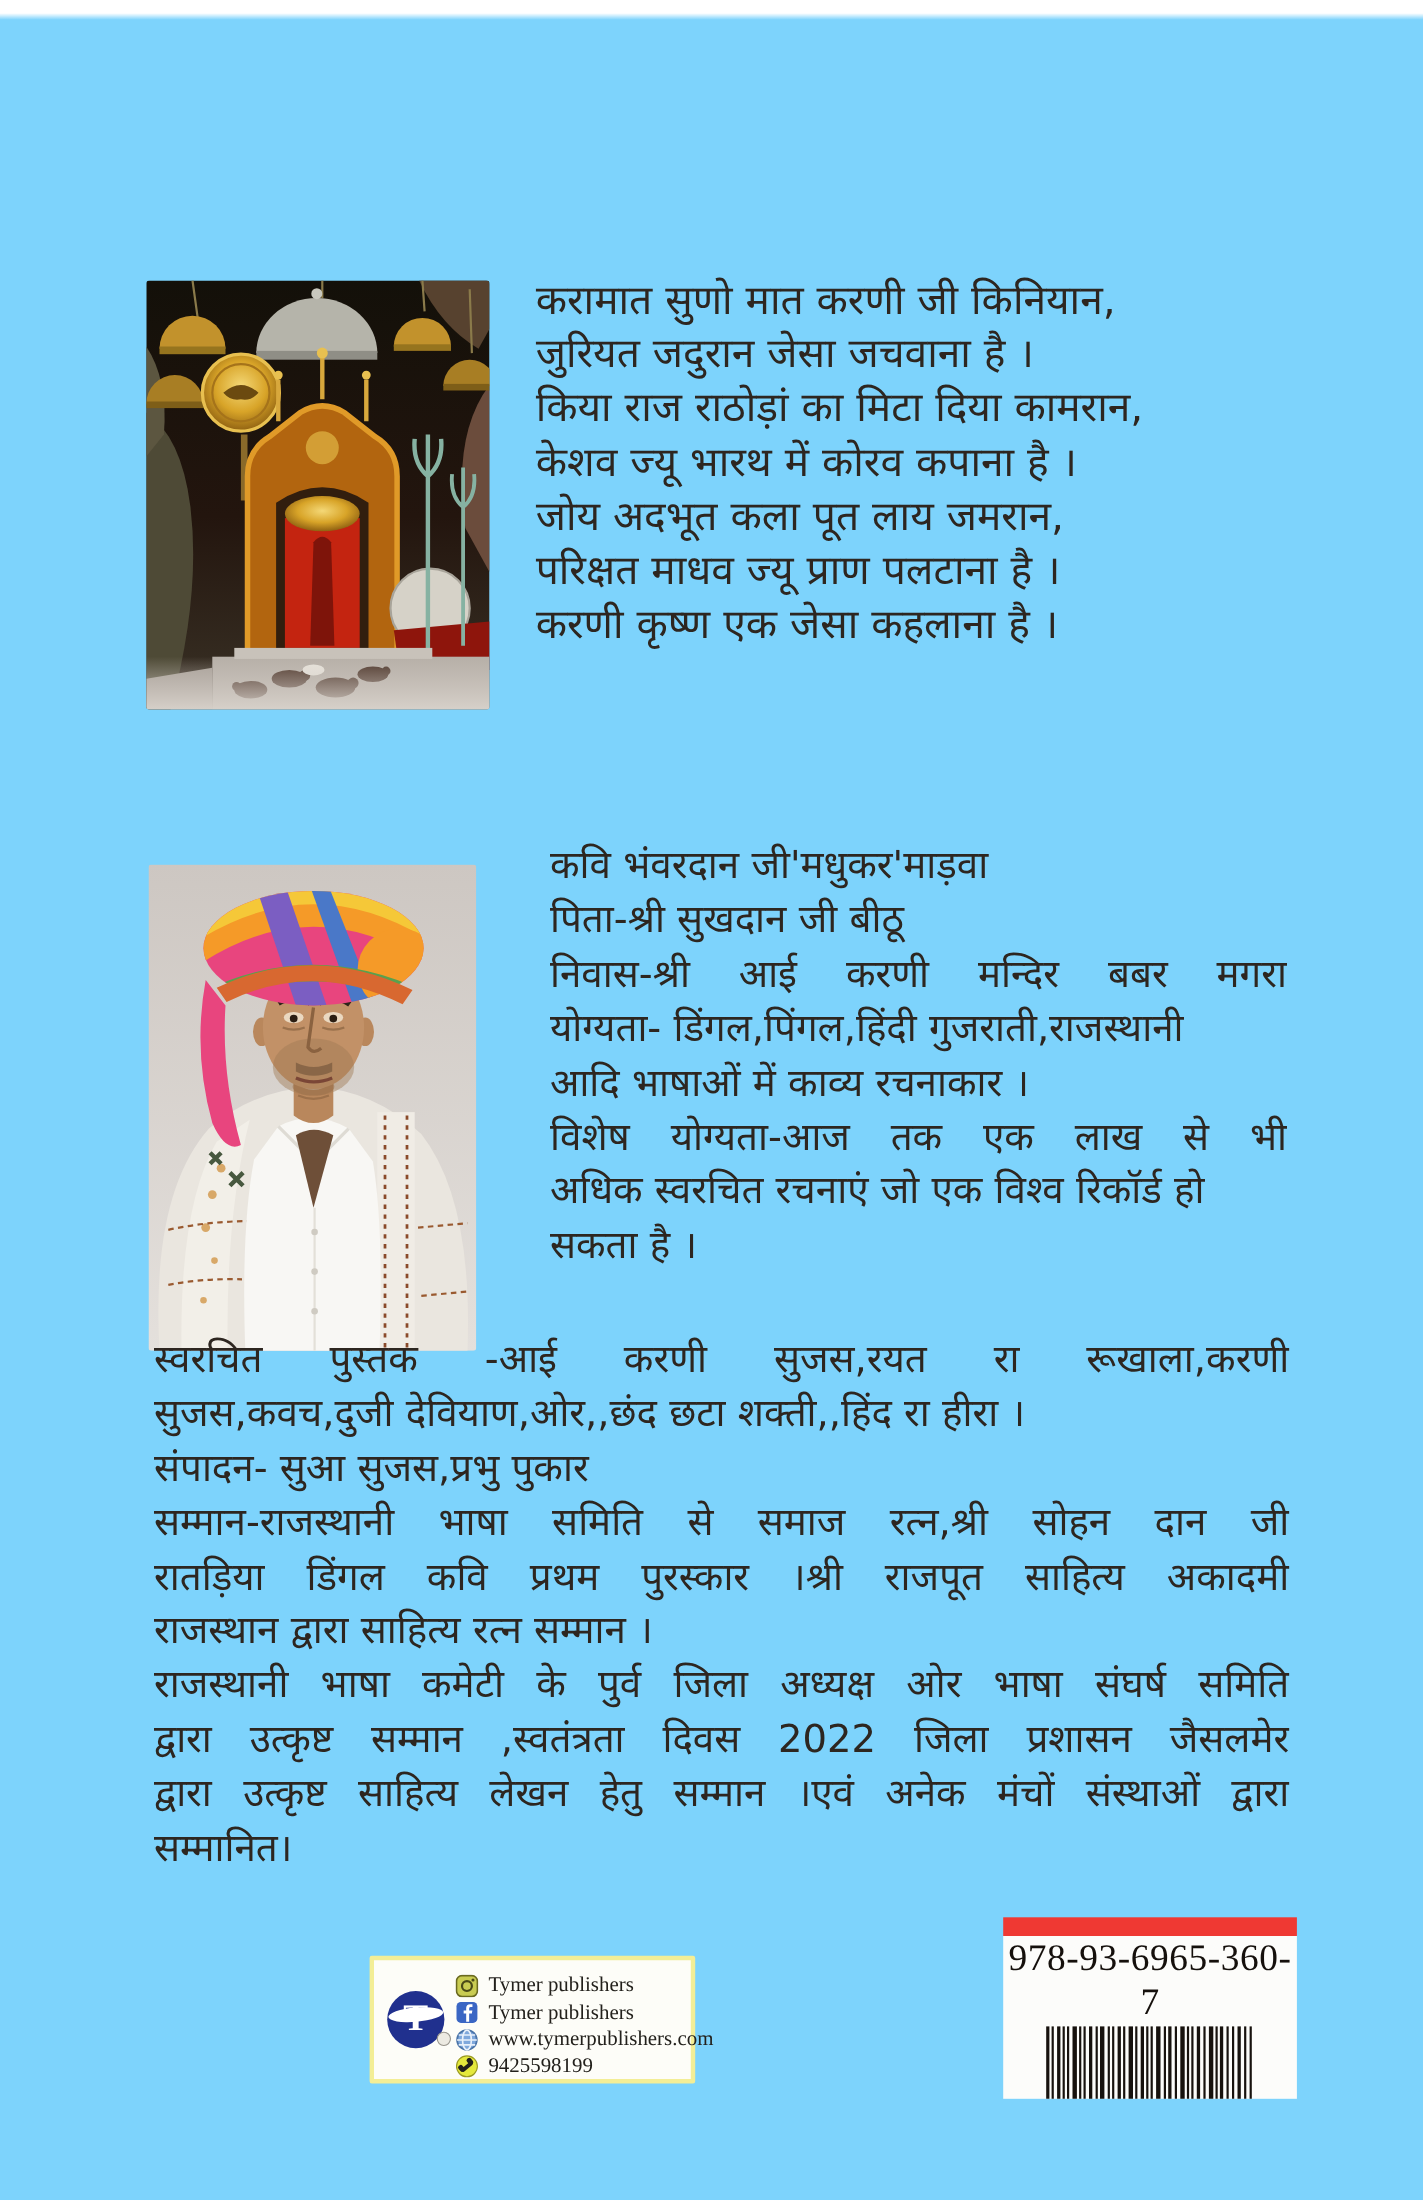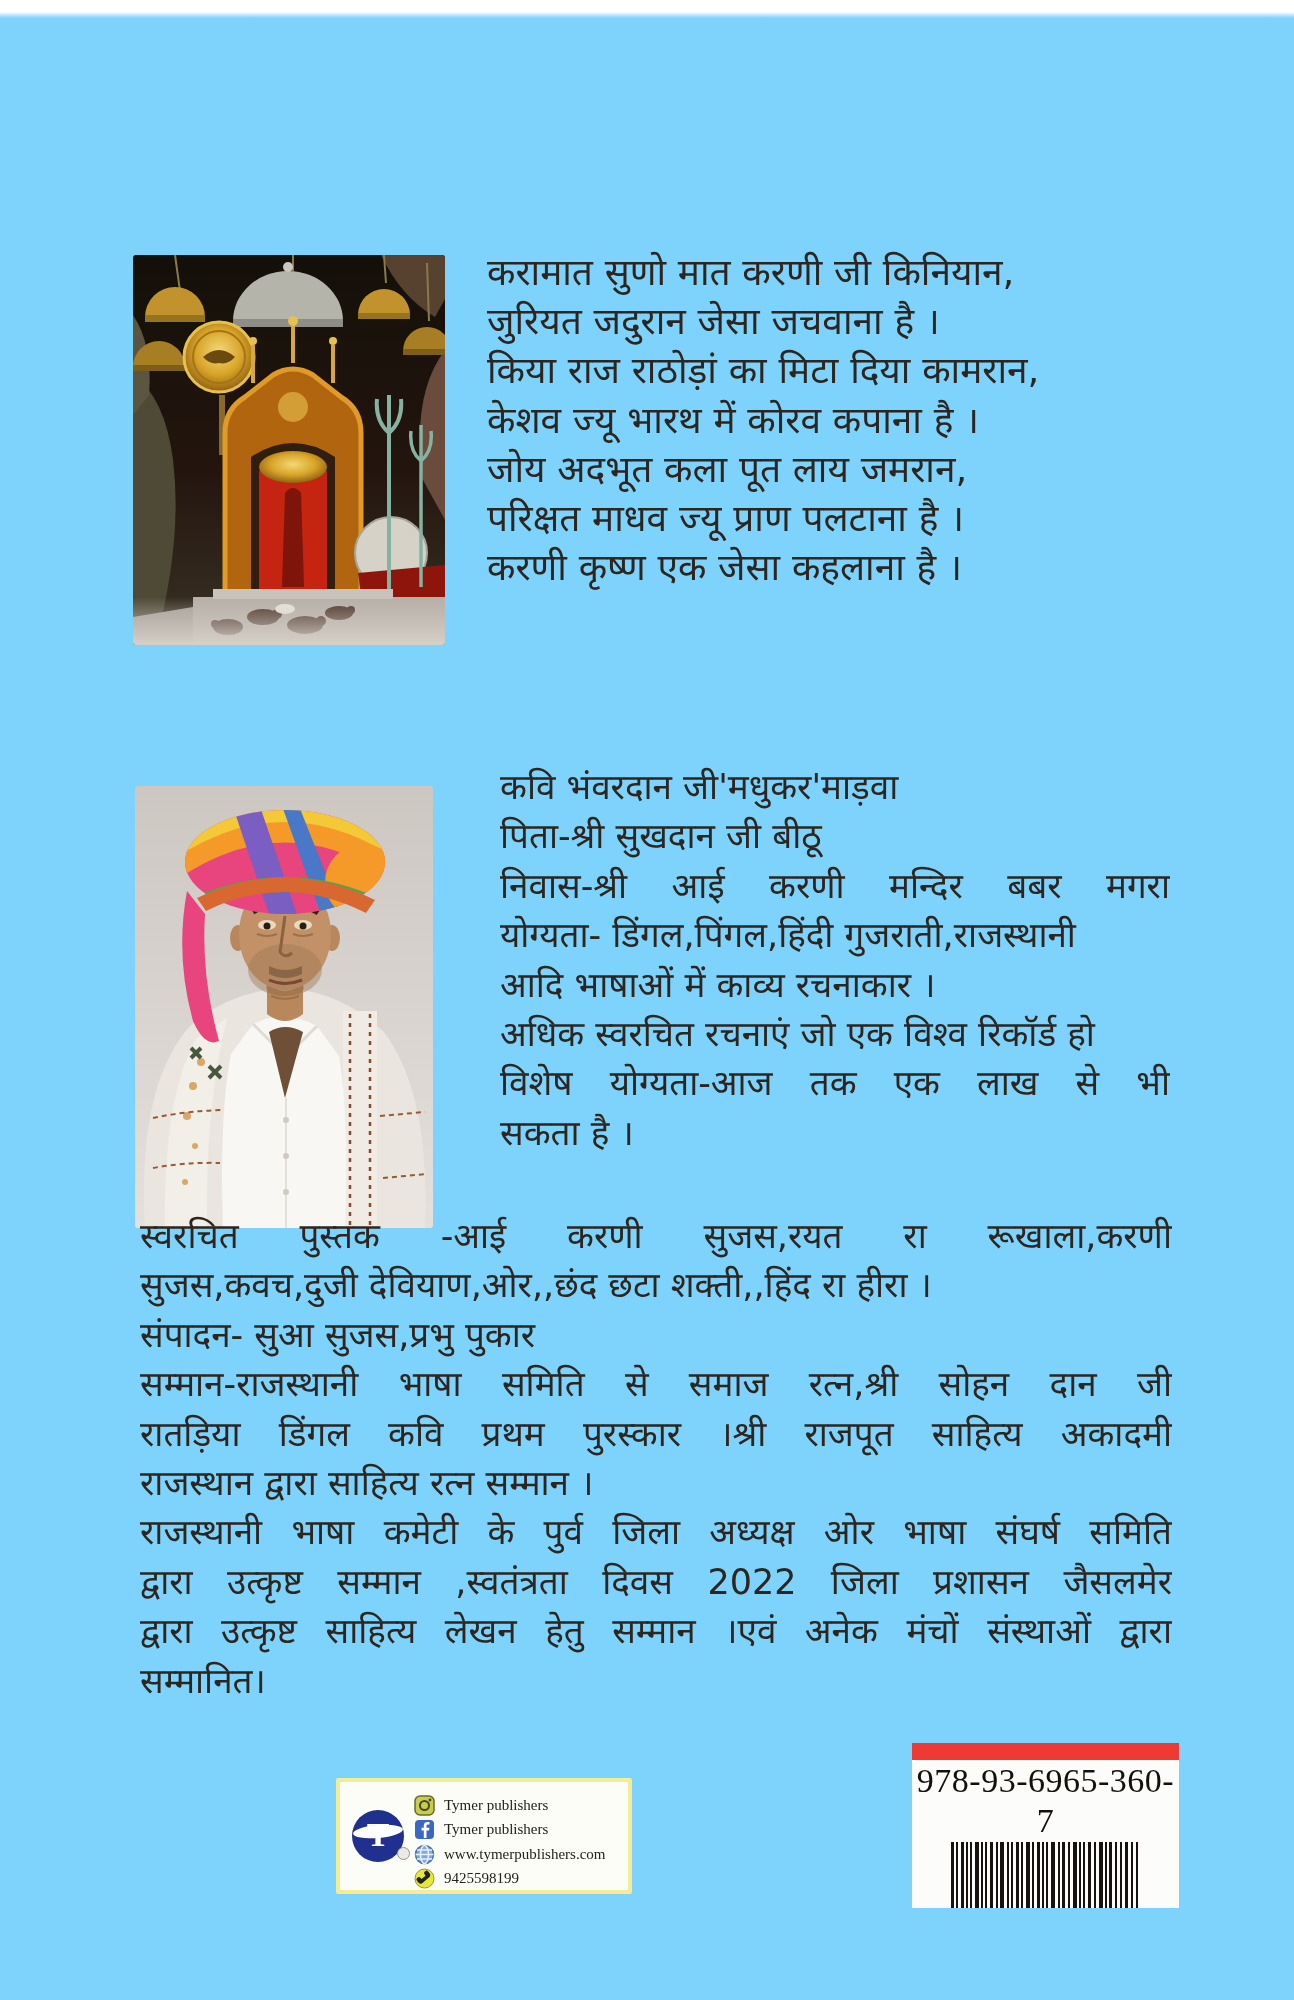--- a/index.html
+++ b/index.html
@@ -32,21 +32,21 @@
     border-radius:50%; background:#20308e; }
   .pub-logo::before { content:""; position:absolute; left:1px; right:1px; top:15px; height:13px;
     background:#ffffff; border-radius:50%; transform:rotate(-5deg); }
   .pub-logo-letter { position:absolute; left:0; right:0; top:6px; text-align:center;
     font-family:"Liberation Serif", serif; font-weight:bold; font-size:34px; color:#ffffff; }
   .pub-logo-mark { position:absolute; right:-6px; bottom:2px; width:11px; height:11px;
     border-radius:50%; background:#eceae2; border:1px solid #97948c; }
   .pub-rows { position:absolute; left:74px; top:11px; }
   .pub-row { display:flex; align-items:center; gap:9px; height:24.5px; }
   .pub-row .ic { width:21px; height:21px; flex:0 0 auto; }
-  .pub-label { font-family:"Liberation Serif", serif; font-size:15px; color:#23211c; white-space:nowrap; }
+  .pub-label { font-family:"Liberation Serif", serif; font-size:19px; color:#23211c; white-space:nowrap; }
 
   
   .barcode { position:absolute; left:868px; top:1743px; width:267px;padding-left:44px; }
   .red-strip { height:17px; background:#ef3933; }
   .white-box { background:#fcfcfa; height:148px; overflow:hidden; }
   .isbn { font-family:"Liberation Serif", serif; font-size:34px; line-height:40px;
     text-align:center; color:#15100c; letter-spacing:.5px; margin-top:1px; }
   .bars { display:block; margin:1px auto 0; }
 </style>
 </head>
@@ -197,22 +197,22 @@
     <path d="M52,105 Q40,170 58,235 Q70,262 84,255 Q66,190 70,128 Z" fill="#e8457e"></path>
     <path d="M62,112 Q150,70 240,114 L231,127 Q150,86 71,125 Z" fill="#d86830"></path>
   </svg>
 
   <div class="bio-right">
     <div class="line">कवि भंवरदान जी'मधुकर'माड़वा</div>
     <div class="line">पिता-श्री सुखदान जी बीठू</div>
     <div class="line j">निवास-श्री आई करणी मन्दिर बबर मगरा</div>
     <div class="line">योग्यता- डिंगल,पिंगल,हिंदी गुजराती,राजस्थानी</div>
     <div class="line">आदि भाषाओं में काव्य रचनाकार ।</div>
+    <div class="line j">विशेष योग्यता-आज तक एक लाख से भी</div>
     <div class="line">अधिक स्वरचित रचनाएं जो एक विश्व रिकॉर्ड हो</div>
-    <div class="line j">विशेष योग्यता-आज तक एक लाख से भी</div>
     <div class="line">सकता है ।</div>
   </div>
 
   <div class="bio-full">
     <div class="line j">स्वरचित पुस्तक -आई करणी सुजस,रयत रा रूखाला,करणी</div>
     <div class="line">सुजस,कवच,दुजी देवियाण,ओर,,छंद छटा शक्ती,,हिंद रा हीरा ।</div>
     <div class="line">संपादन- सुआ सुजस,प्रभु पुकार</div>
     <div class="line j">सम्मान-राजस्थानी भाषा समिति से समाज रत्न,श्री सोहन दान जी</div>
     <div class="line j">रातड़िया डिंगल कवि प्रथम पुरस्कार ।श्री राजपूत साहित्य अकादमी</div>
     <div class="line">राजस्थान द्वारा साहित्य रत्न सम्मान ।</div>

